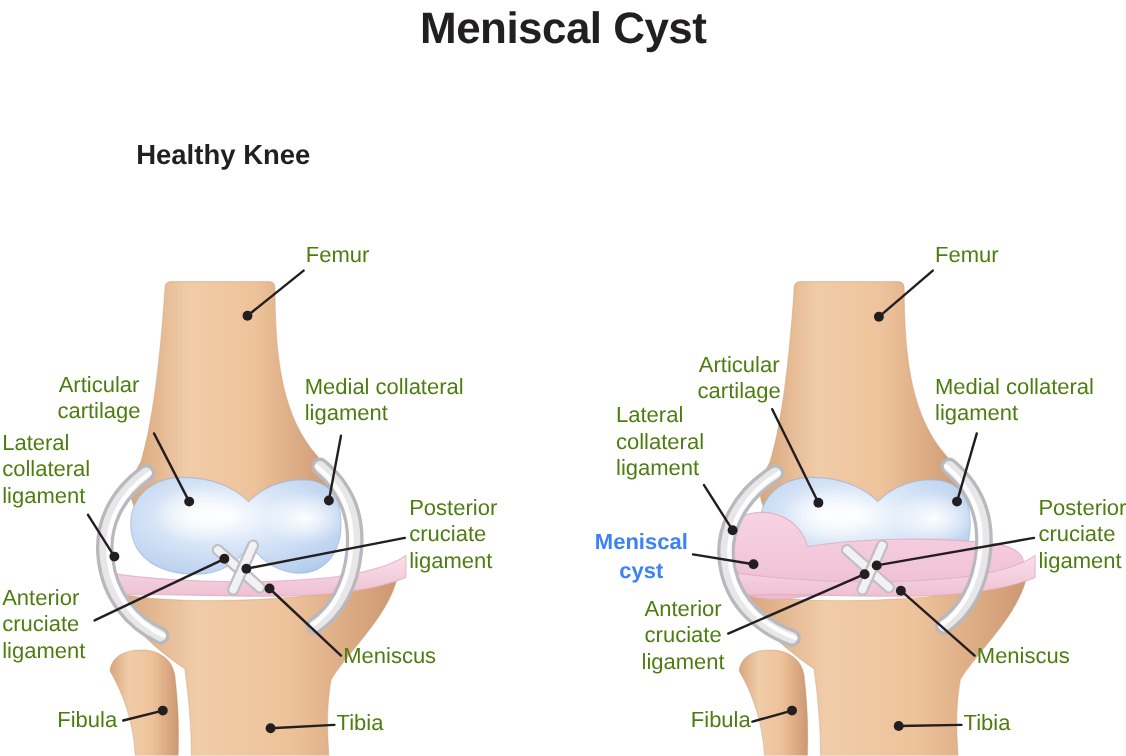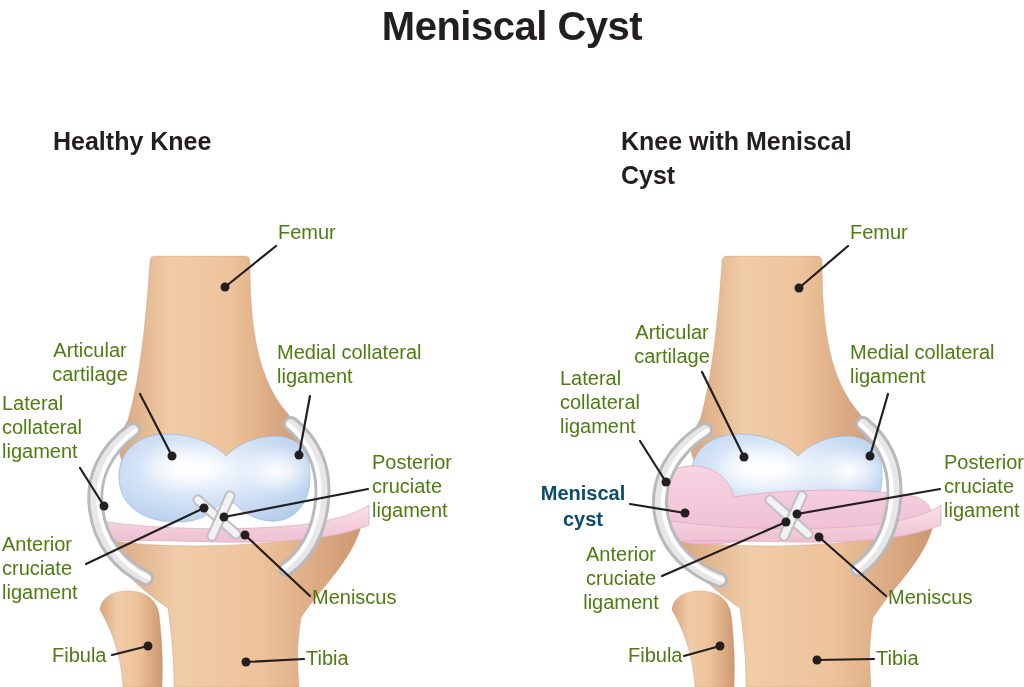--- a/index.html
+++ b/index.html
@@ -6,29 +6,29 @@
   #canvas{
     position:relative;width:1024px;height:687px;background:#ffffff;
     font-family:"Liberation Sans", sans-serif;color:#231f20;overflow:hidden;
   }
   #art{position:absolute;left:0;top:0;width:1024px;height:687px;}
   .title{
     position:absolute;left:0;top:4px;width:1024px;text-align:center;
     font-size:40px;font-weight:700;letter-spacing:-0.5px;
   }
   .subtitle{
-    position:absolute;font-size:25px;font-weight:700;text-align:left;
+    position:absolute;font-size:25px;font-weight:700;text-align:center;
     line-height:34px;white-space:pre-line;
   }
   .label{
     position:absolute;font-size:20px;line-height:24px;white-space:pre-line;
     color:#4d7c0f;
   }
   .label--center{text-align:center;}
-  .label--red{color:#0c4a6e;font-weight:700;line-height:26px;}
+  .label--red{color:#3b82f6;font-weight:700;line-height:26px;}
 </style>
 </head>
 <body>
 
 <div id="canvas">
 
   <svg id="art" viewBox="0 0 1024 687">
     <defs>
       <linearGradient id="gBone" x1="0" y1="0" x2="1" y2="0">
         <stop offset="0" stop-color="#d8a67d"></stop>
@@ -149,22 +149,20 @@
       <circle cx="819" cy="537" r="4.5" stroke="none"></circle>
       <line x1="684" y1="656" x2="720" y2="646"></line>
       <circle cx="720" cy="646" r="4.5" stroke="none"></circle>
       <line x1="874" y1="659" x2="817" y2="660"></line>
       <circle cx="817" cy="660" r="4.5" stroke="none"></circle>
     </g>
   </svg>
 
   <div class="title">Meniscal Cyst</div>
   <div class="subtitle" style="left:53px;top:124px;width:300px;">Healthy Knee</div>
-  <div class="subtitle" style="left:621px;top:124px;width:300px;">Knee with Meniscal
-Cyst</div>
 
   <div class="label" style="left:278px;top:220px;">Femur</div>
   <div class="label label--center" style="left:40px;top:338px;width:100px;">Articular
 cartilage</div>
   <div class="label" style="left:2px;top:391px;width:90px;">Lateral
 collateral
 ligament</div>
   <div class="label" style="left:277px;top:340px;width:160px;">Medial collateral
 ligament</div>
   <div class="label" style="left:372px;top:450px;width:90px;">Posterior

